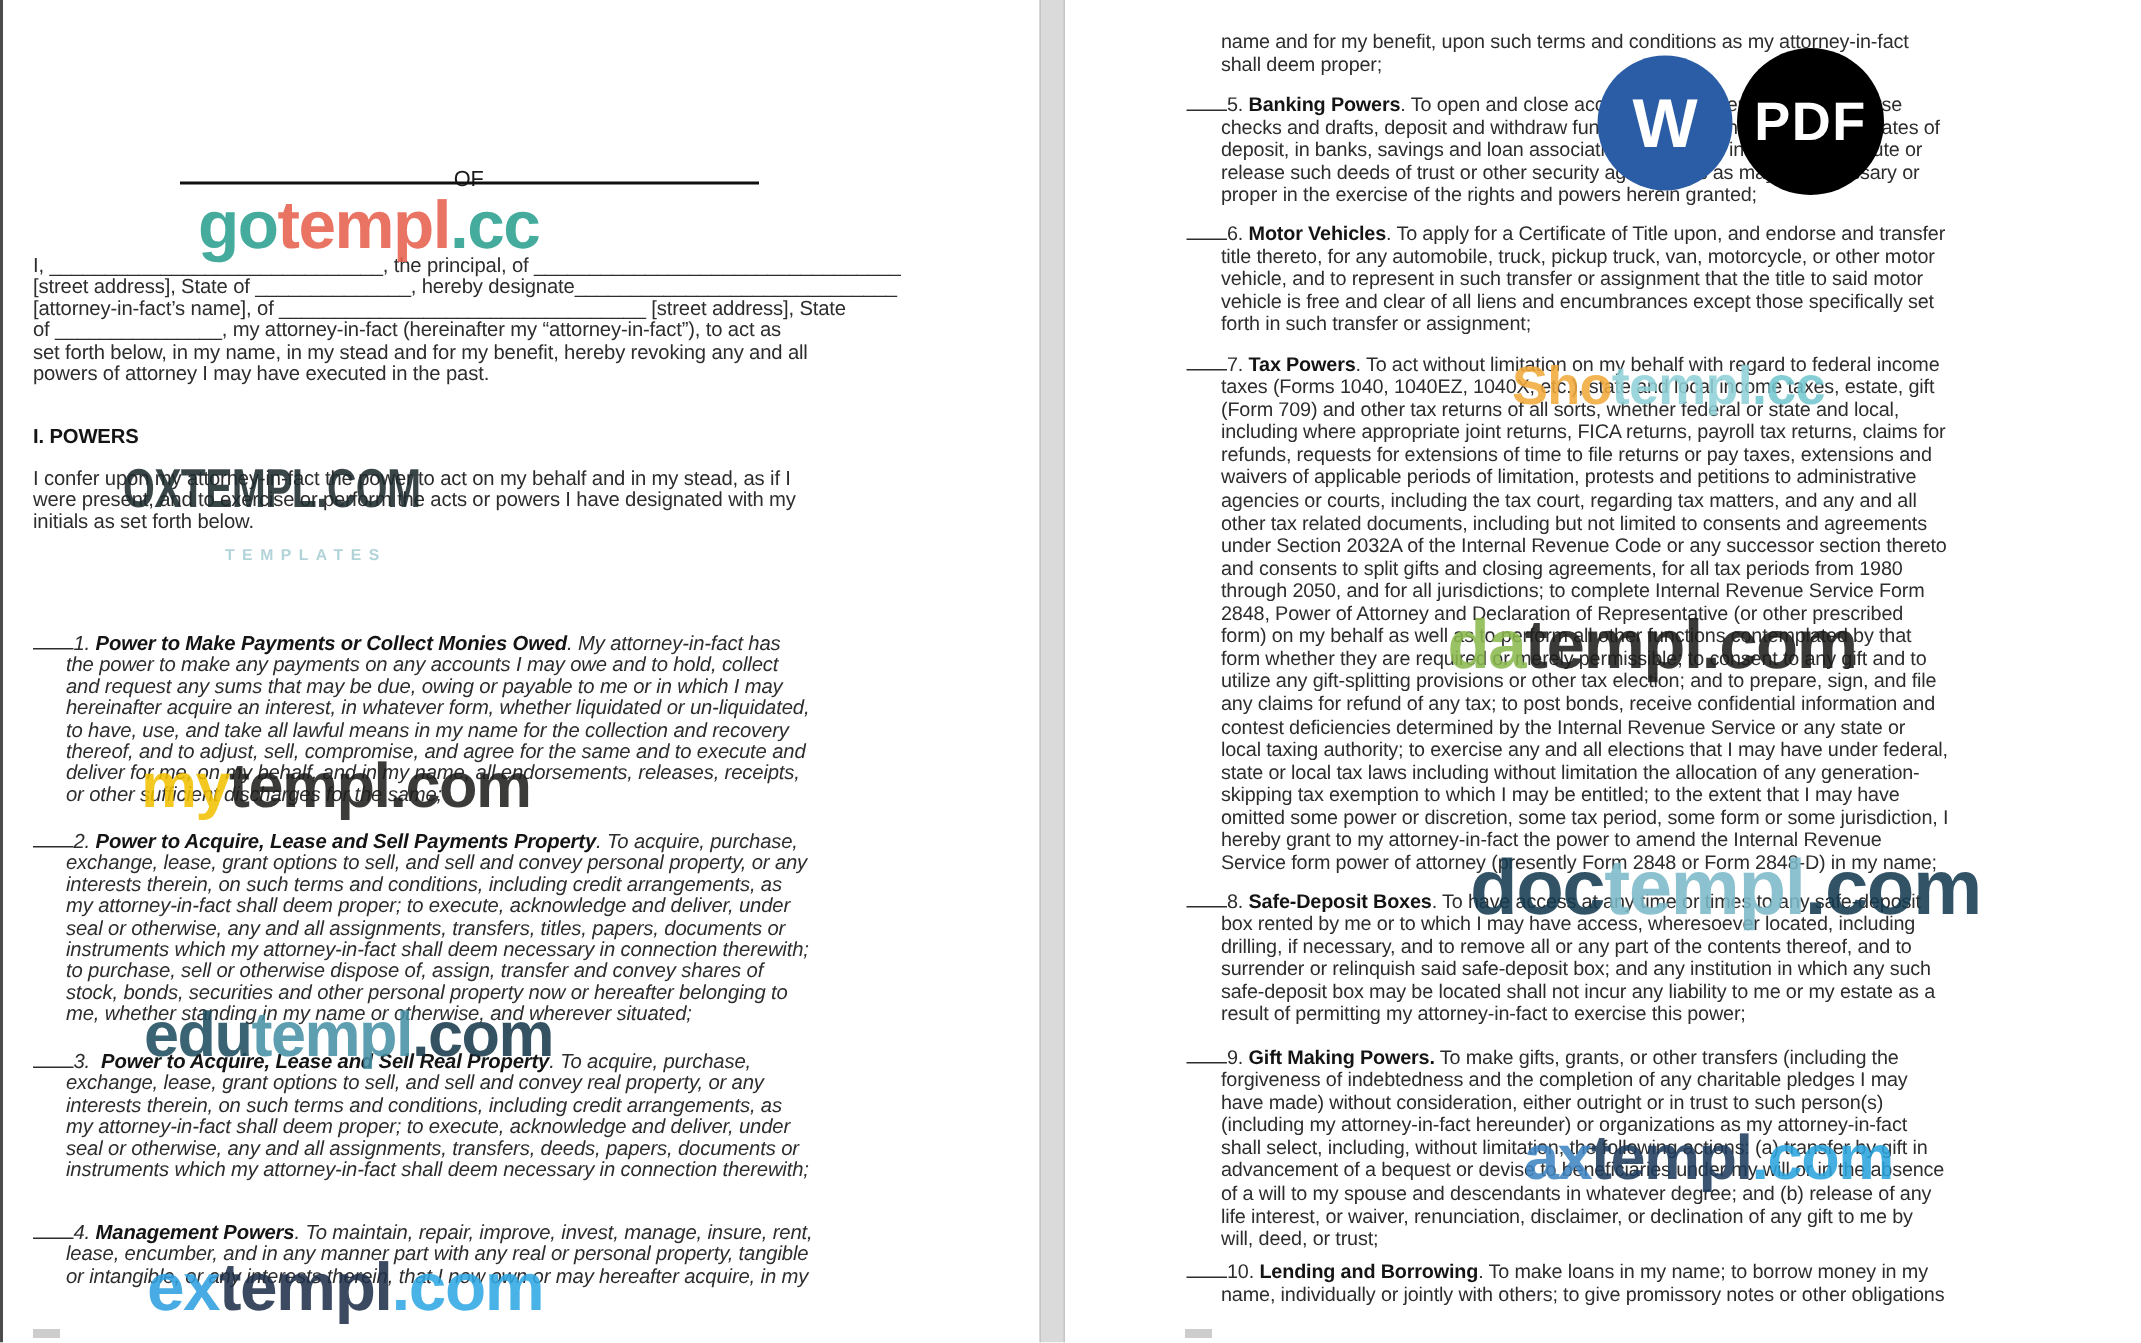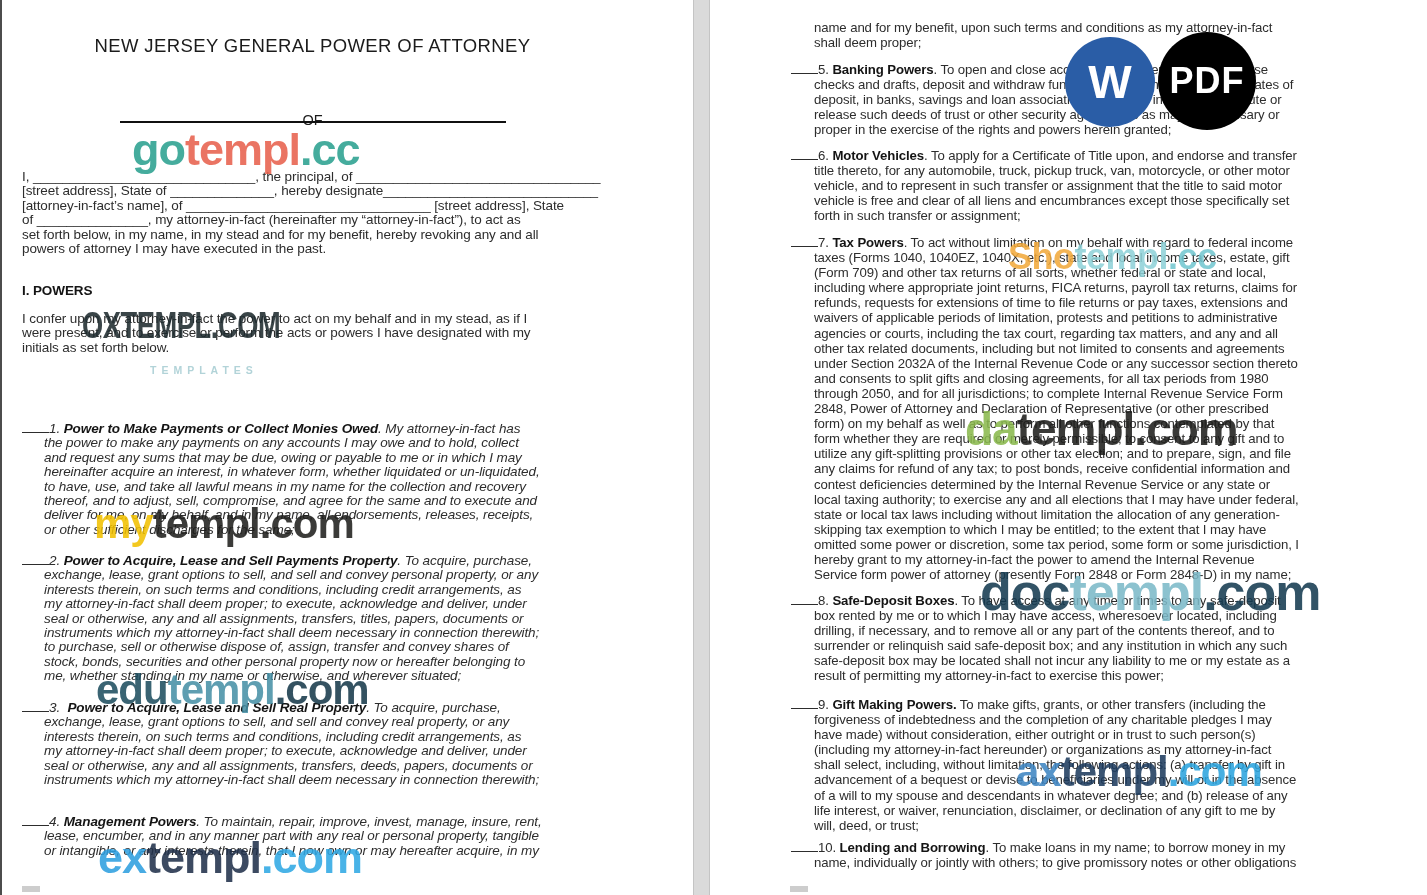--- a/index.html
+++ b/index.html
@@ -52,21 +52,20 @@
   .icon-pdf  { left:448px; top:32px; width:98px; height:98px; font-size:36px; z-index:6; letter-spacing:1px; }
 
   .cutmark { position:absolute; width:18px; height:6px; background:#cdcdcd; top:886px; }
 </style>
 </head>
 <body>
 
 <div class="left-edge"></div>
 
 <div class="page" id="page-left">
-  <div class="doc-title">NEW JERSEY GENERAL POWER OF ATTORNEY</div>
   <div class="doc-of">OF</div>
   <div class="hline"></div>
 
   <div class="wm wm-gotempl"><span style="color: rgb(42, 160, 143); margin-left: 36px;">go</span><span style="color: rgb(232, 96, 76);">templ</span><span style="color: rgb(42, 160, 143);">.cc</span></div>
 
   <p style="top:170px;left:22px">I, ______________________________, the principal, of _________________________________
 [street address], State of ______________, hereby designate_____________________________
 [attorney-in-fact’s name], of _________________________________ [street address], State
 of _______________, my attorney-in-fact (hereinafter my “attorney-in-fact”), to act as
 set forth below, in my name, in my stead and for my benefit, hereby revoking any and all

